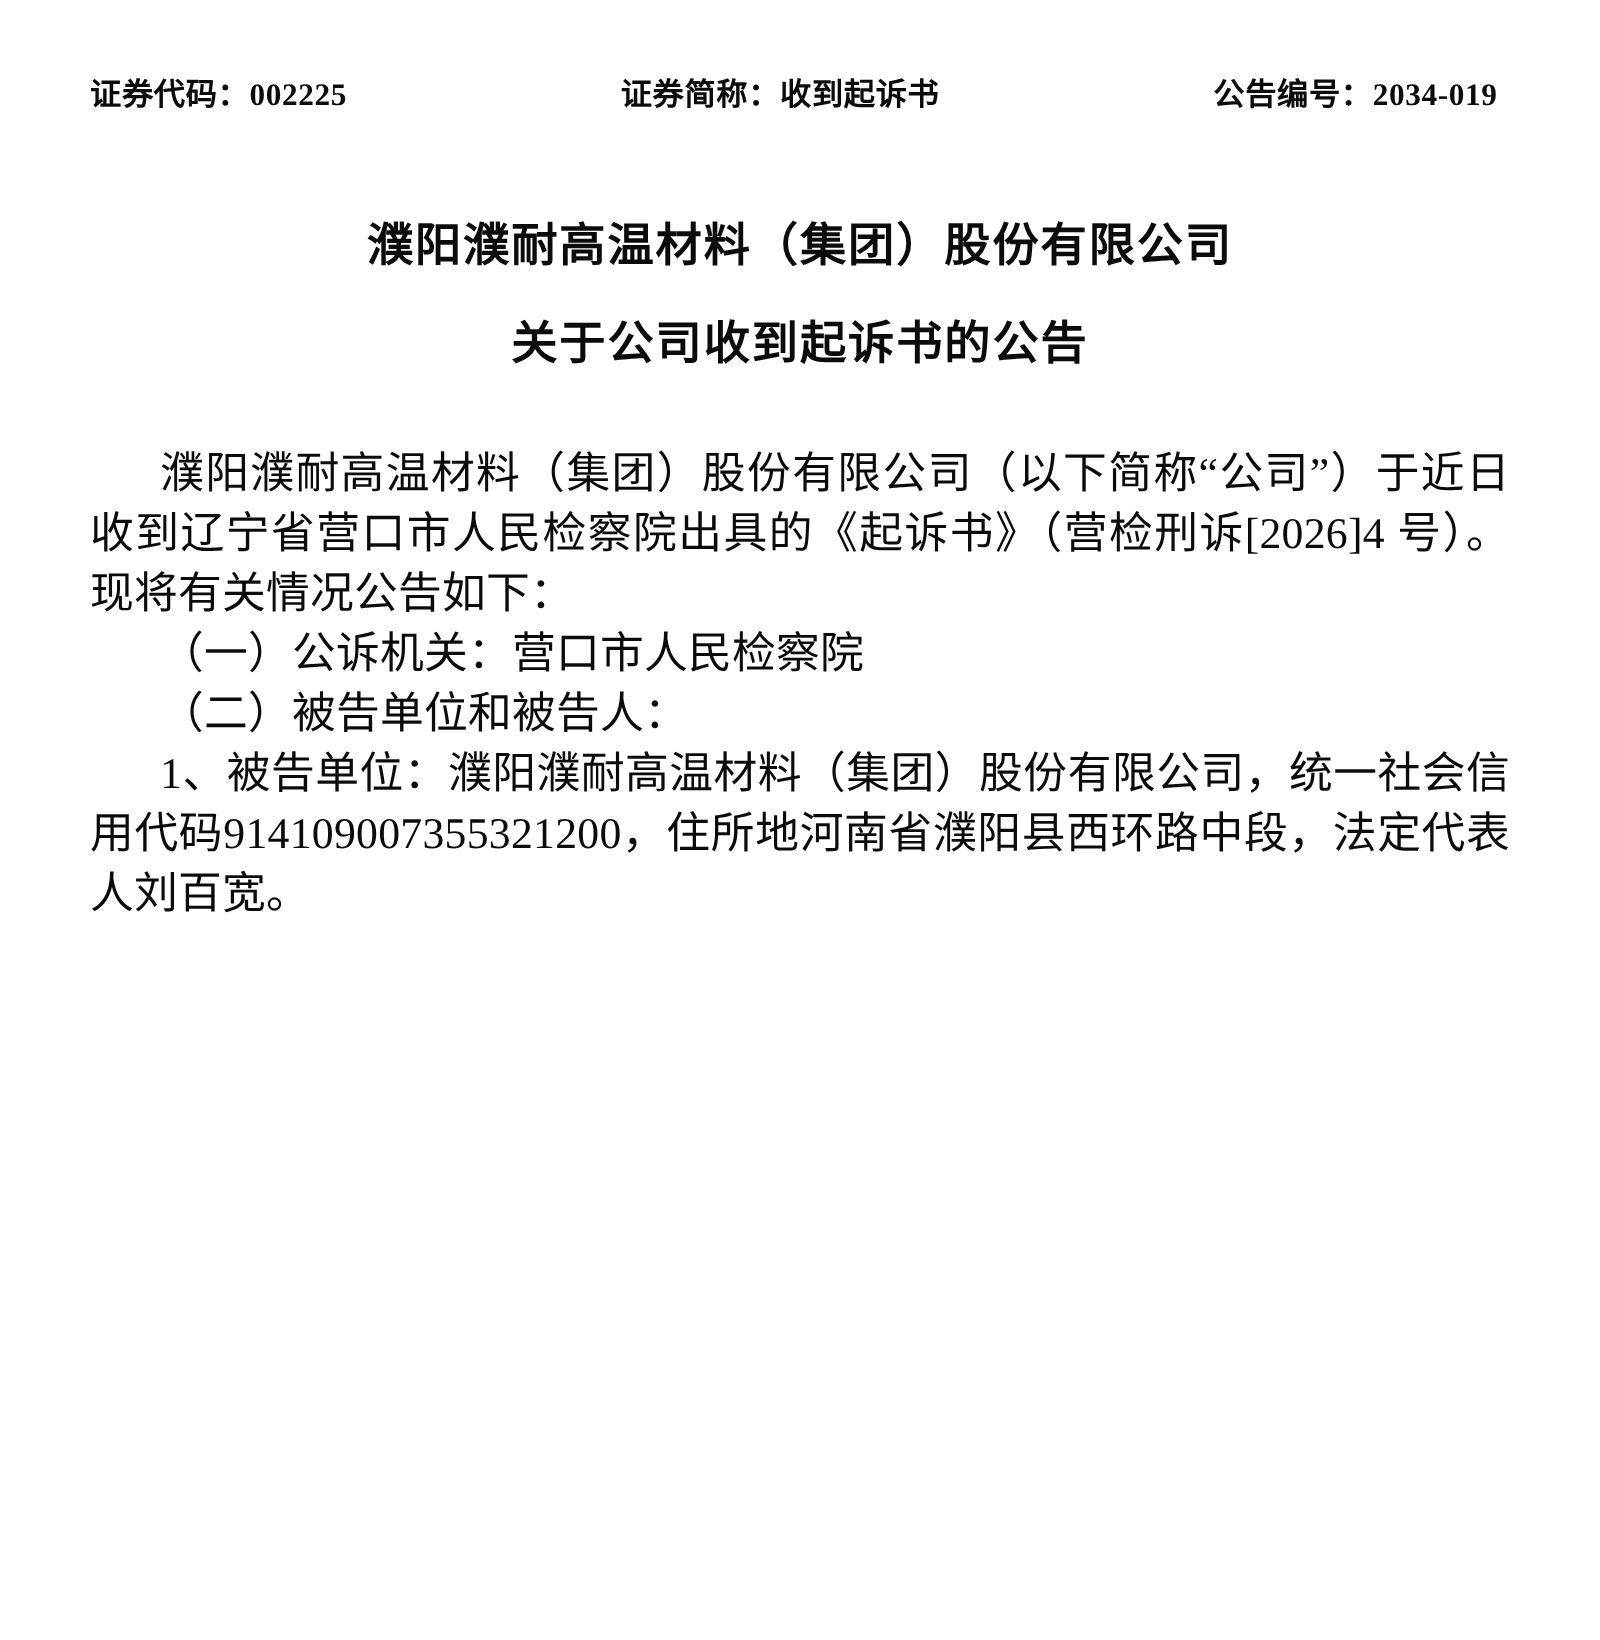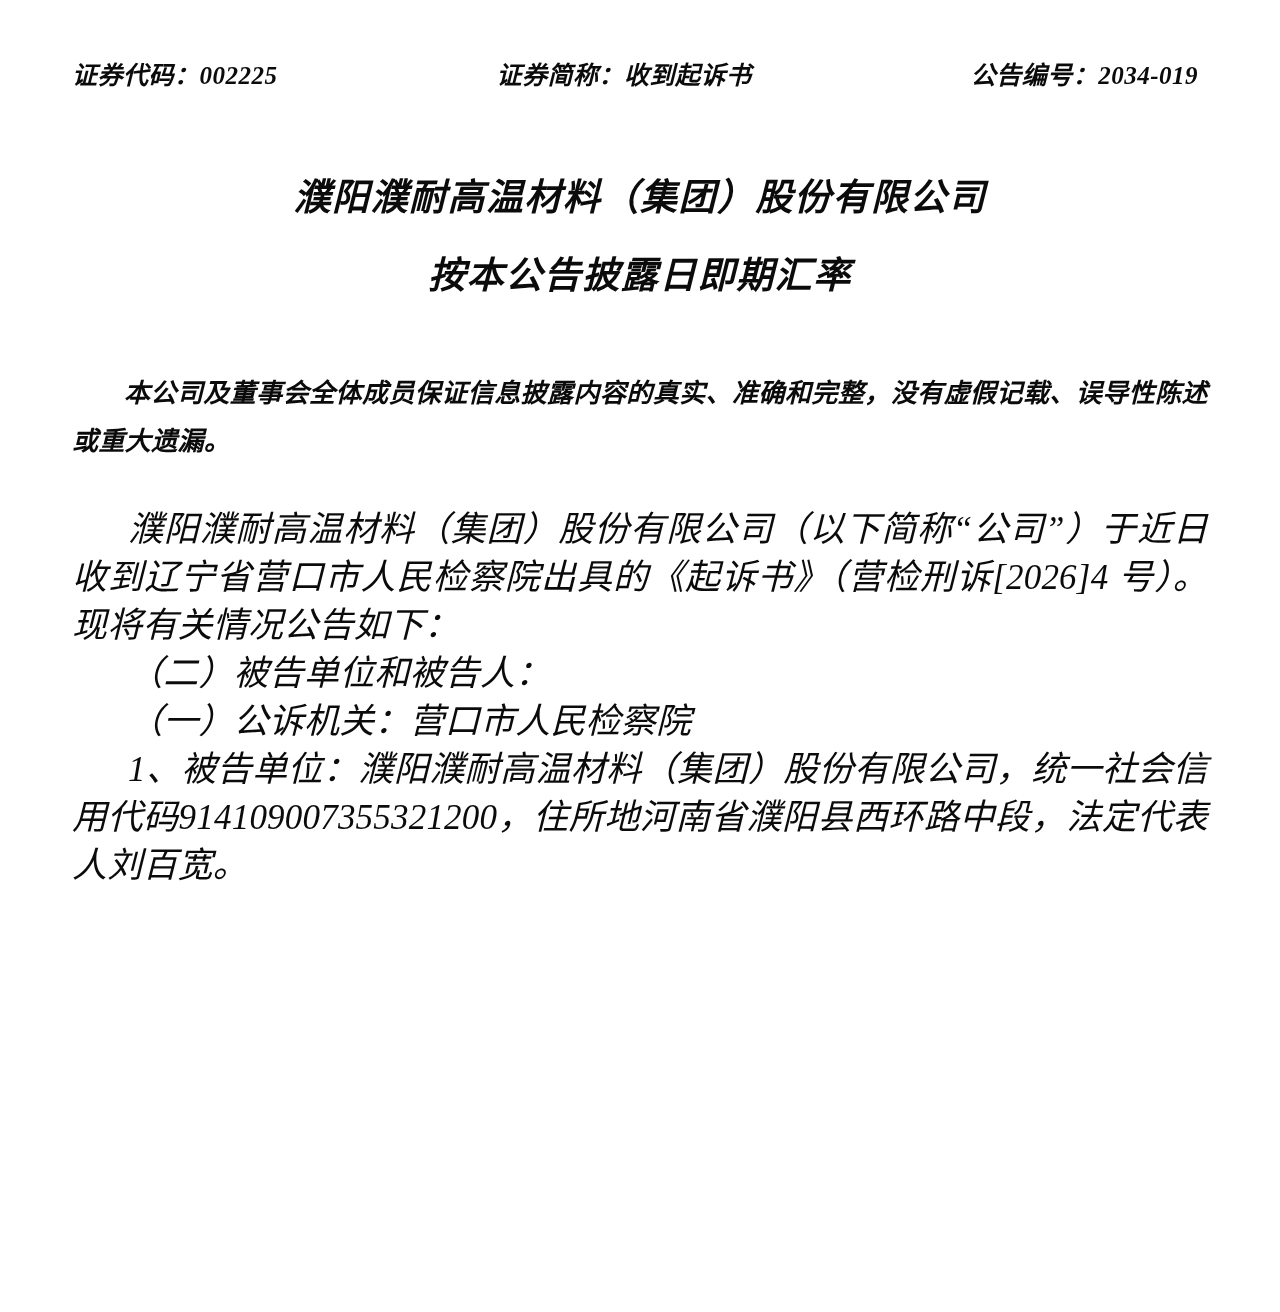--- a/index.html
+++ b/index.html
@@ -15,21 +15,20 @@
     font-family: "Liberation Serif", "DejaVu Serif", serif;
     color: #0b0b0b;
     -webkit-font-smoothing: antialiased;
   }
   .page {
     position: relative;
     width: 1280px;
     height: 1312px;
     box-sizing: border-box;
     padding: 0 72px;
-    font-style: italic;
   }
 
   
   .doc-header {
     display: flex;
     justify-content: space-between;
     align-items: baseline;
     padding-top: 55px;
     font-family: "Liberation Serif", "DejaVu Serif", serif;
     font-weight: bold;
@@ -123,26 +122,25 @@
 <div class="page">
 
   <div class="doc-header">
     <div class="hdr-code">证券代码：002225</div>
     <div class="hdr-abbr">证券简称：收到起诉书</div>
     <div class="hdr-number">公告编号：2034-019</div>
   </div>
 
   <div class="title-block">
     <div class="doc-title">濮阳濮耐高温材料（集团）股份有限公司</div>
-    <div class="doc-title">按本公告披露日即期汇率</div>
+    <div class="doc-title">关于公司收到起诉书的公告</div>
   </div>
 
-  <div class="statement">本公司及董事会全体成员保证信息披露内容的真实、准确和完整，没有虚假记载、误导性陈述或重大遗漏。</div>
 
 
   <div class="body-block">
     <div class="para">濮阳濮耐高温材料（集团）股份有限公司（以下简称“公司”）于近日收到辽宁省营口市人民检察院出具的《起诉书》（营检刑诉[2026]4 号）。现将有关情况公告如下：</div>
+    <div class="sub-item">（一）公诉机关：营口市人民检察院</div>
     <div class="sub-item">（二）被告单位和被告人：</div>
-    <div class="sub-item">（一）公诉机关：营口市人民检察院</div>
     <div class="list-item">1、被告单位：濮阳濮耐高温材料（集团）股份有限公司，统一社会信用代码91410900735532120​0，住所地河南省濮阳县西环路中段，法定代表人刘百宽。</div>
   </div>
 
 </div>
 
 </body></html>

